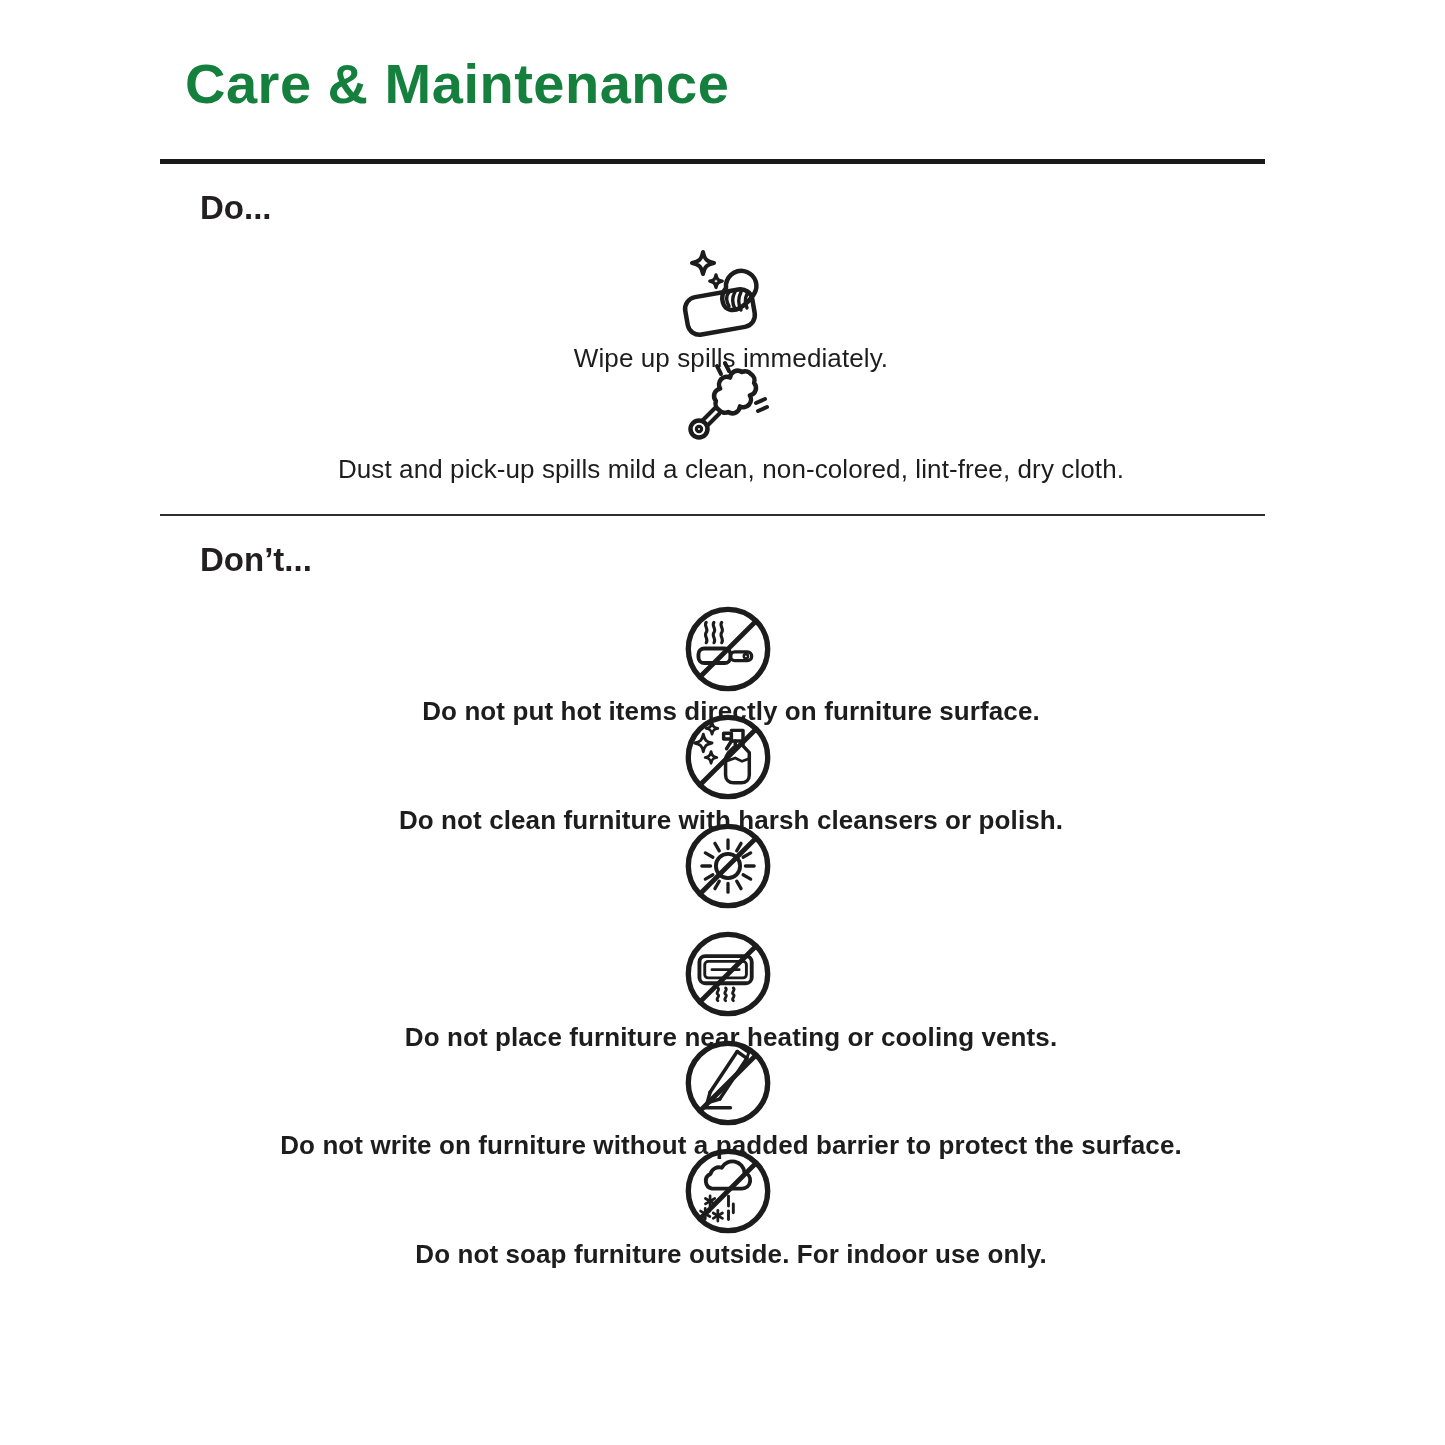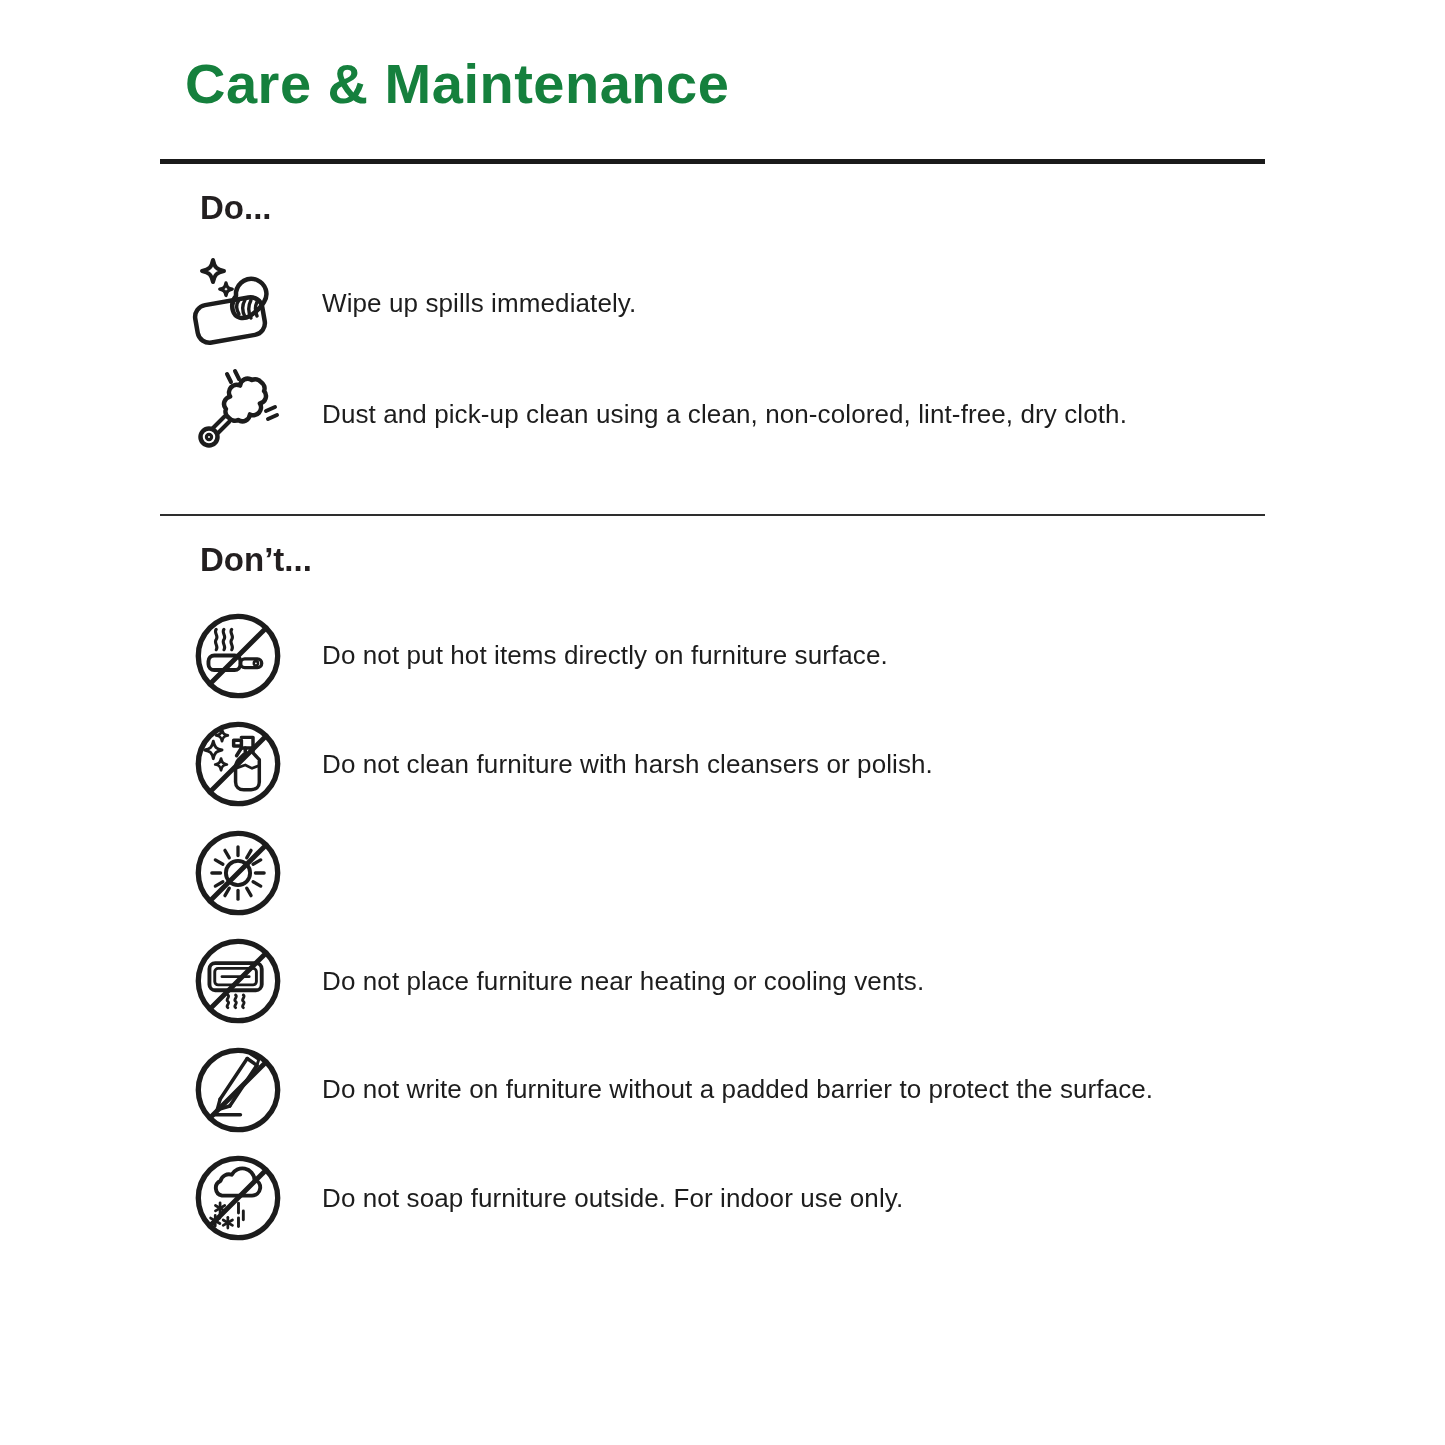--- a/index.html
+++ b/index.html
@@ -15,22 +15,22 @@
     font-size: 56px; font-weight: bold; color: #15803d;
     margin: 50px 0 0 25px; line-height: 1.2; letter-spacing: 0.5px;
   }
   .rule-heavy { border: 0; border-top: 5px solid #1a1a1a; margin-top: 42px; }
   .rule-light { border: 0; border-top: 2px solid #2e2e2e; margin-top: 44px; }
   .section-heading {
     font-size: 33px; font-weight: bold; color: #231f20;
     margin: 24px 0 0 40px; line-height: 1.2;
   }
   .items { margin-top: 20px; }
-  .items.dont { margin-top: 22px; }
-  .item { display: flex; align-items: center; height: 111px; }
+  .items.dont { margin-top: 22px; font-weight: bold; }
+  .item { display: flex; align-items: center; height: 111px; flex-direction: column; }
   .items.dont .item { height: 108.5px; }
   .icon-box {
     width: 95px; height: 95px; margin-left: 30px; flex: 0 0 auto;
     display: flex; align-items: center; justify-content: center;
   }
   .item-text { font-size: 26px; margin-left: 37px; color: #1d1d1d; letter-spacing: 0.1px; }
   svg { display: block; }
 </style>
 </head>
 <body>
@@ -69,21 +69,21 @@
           <path stroke-width="4" d="M39.5 54.5 L27 67"></path>
           <path stroke-width="4" d="M34.5 49.5 L22 62"></path>
           <circle cx="19" cy="70" r="8.5" stroke-width="4.5"></circle>
           <circle cx="19" cy="70" r="2.6" stroke-width="3.2"></circle>
           <path stroke-width="4" d="M37 7 L41 15"></path>
           <path stroke-width="4" d="M45 4 L49 12"></path>
           <path stroke-width="4" d="M76 44 L85 40"></path>
           <path stroke-width="4" d="M78 52 L87 48"></path>
         </svg>
       </div>
-      <span class="item-text">Dust and pick-up clean using a clean, non-colored, lint-free, dry cloth.</span>
+      <span class="item-text">Dust and pick-up spills mild a clean, non-colored, lint-free, dry cloth.</span>
     </div>
 
 
   </div>
 
   <hr class="rule-light">
 
   <h2 class="section-heading">Don’t...</h2>
 
   <div class="items dont">

